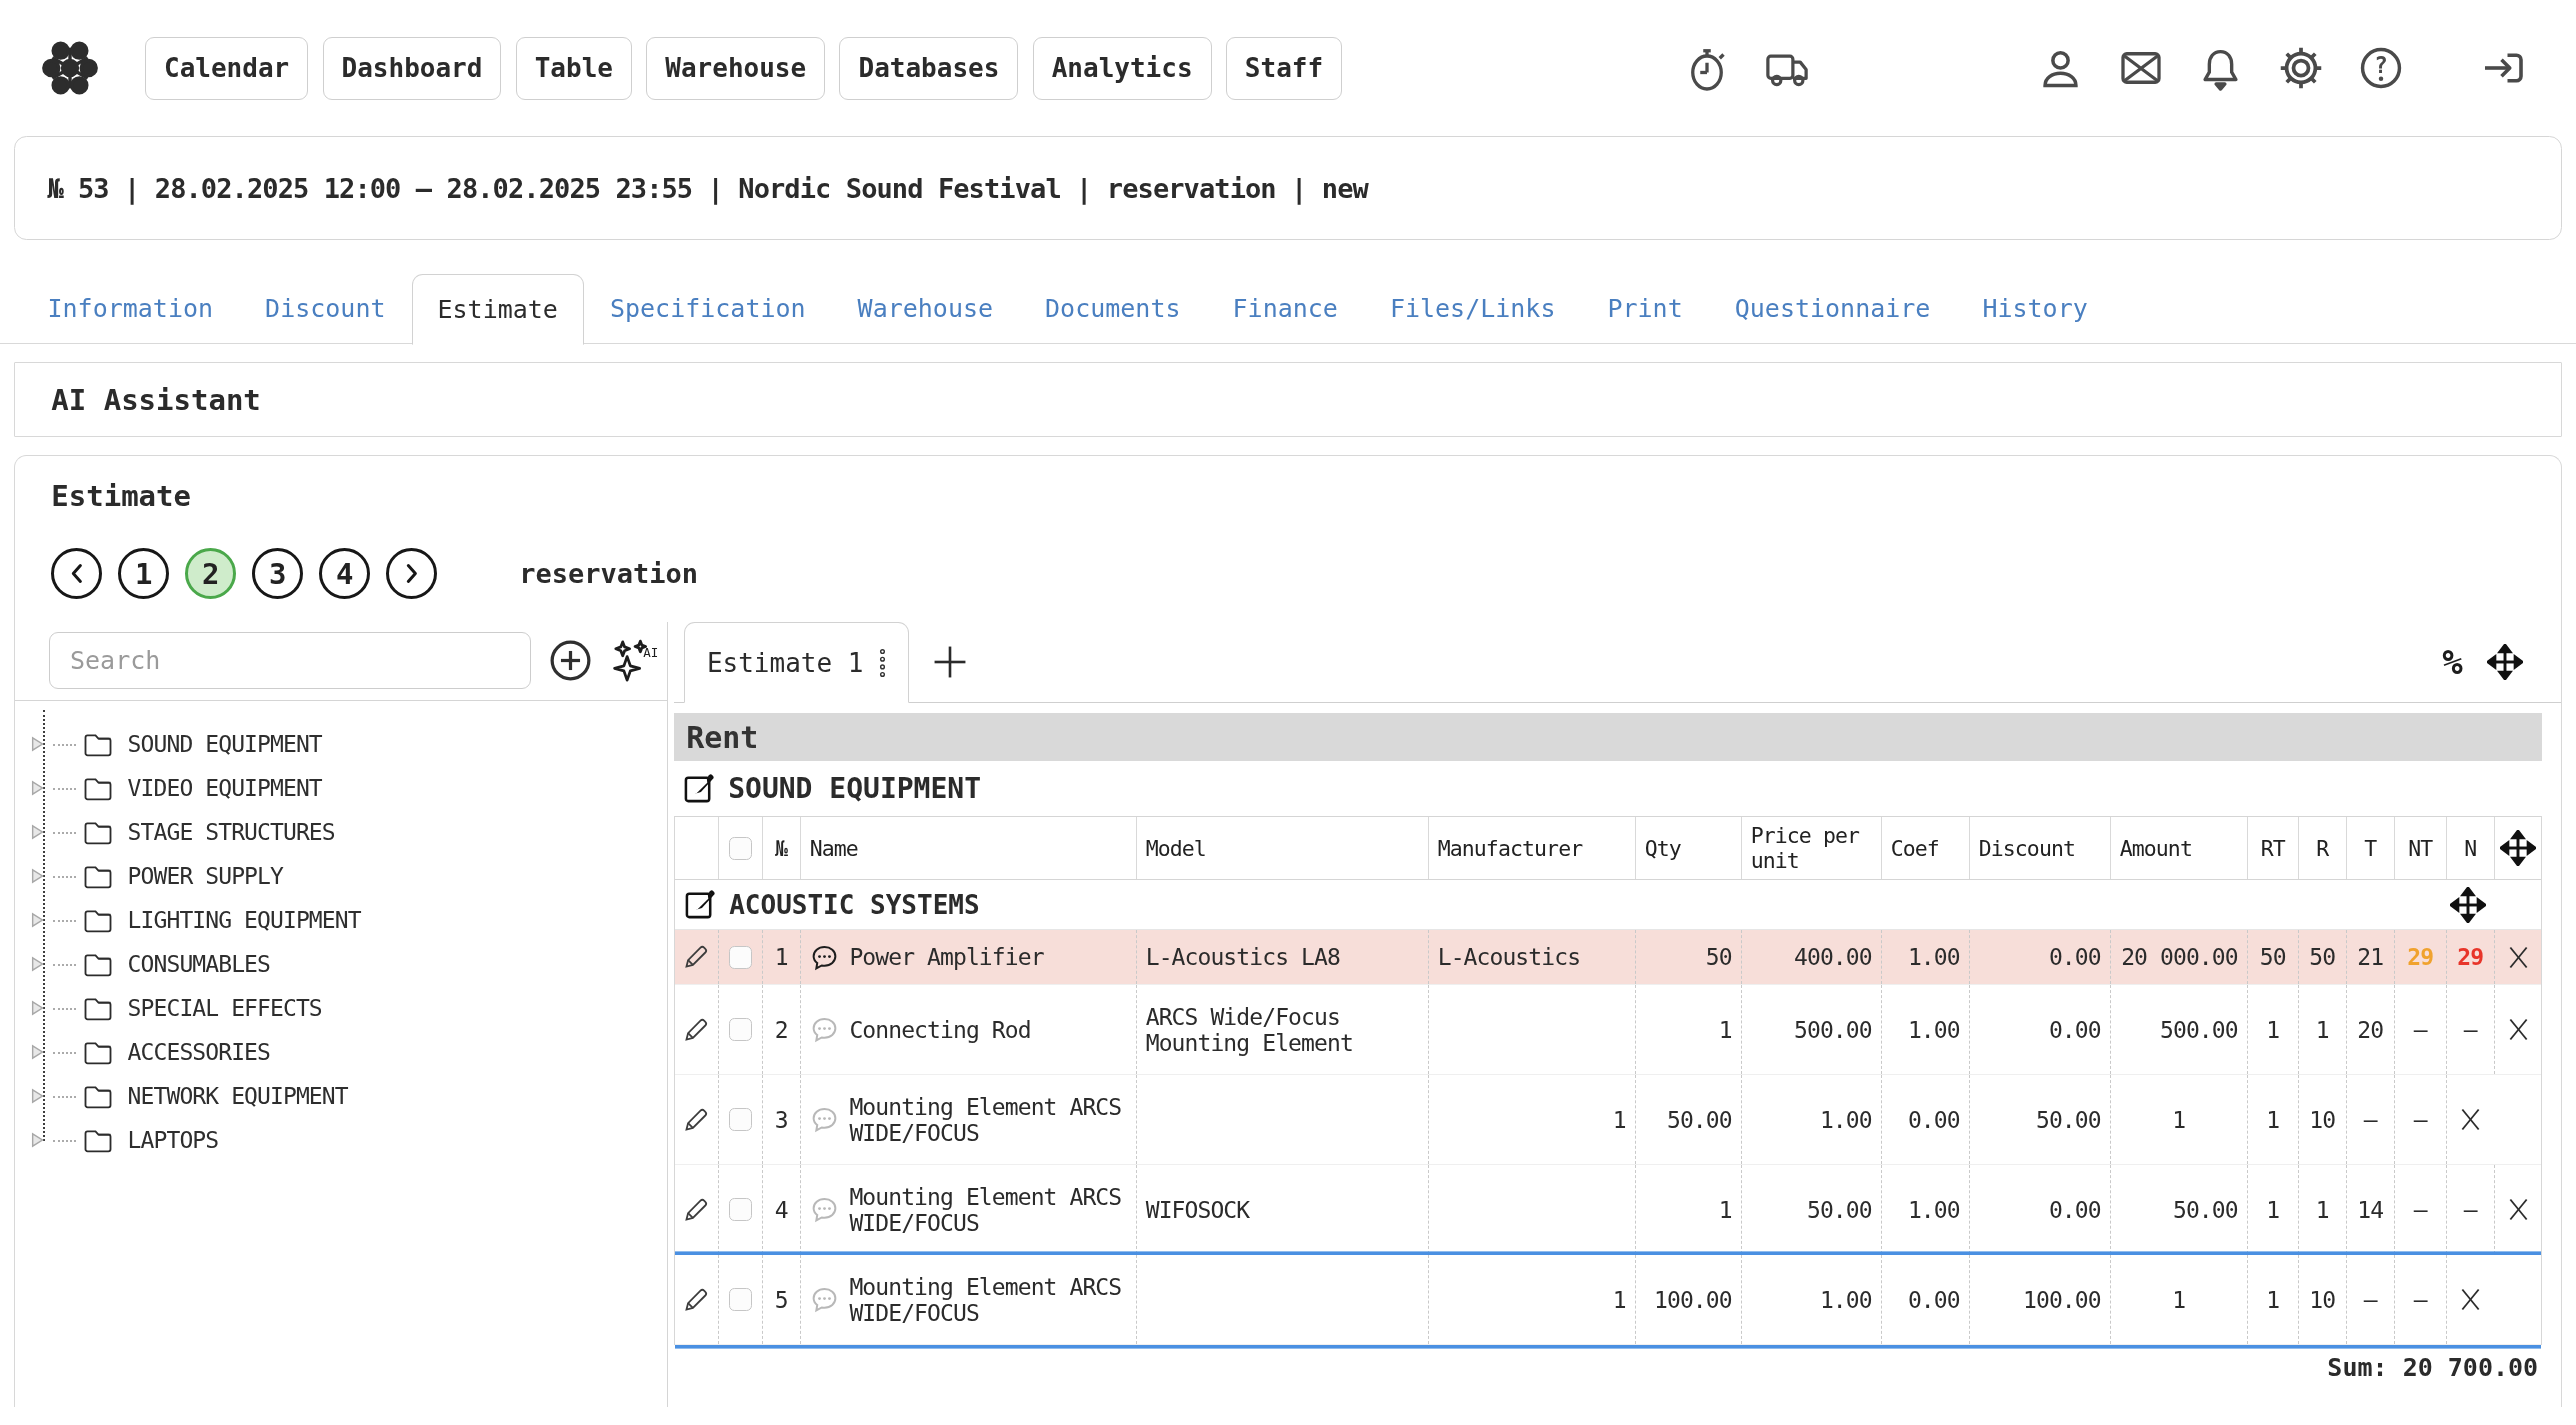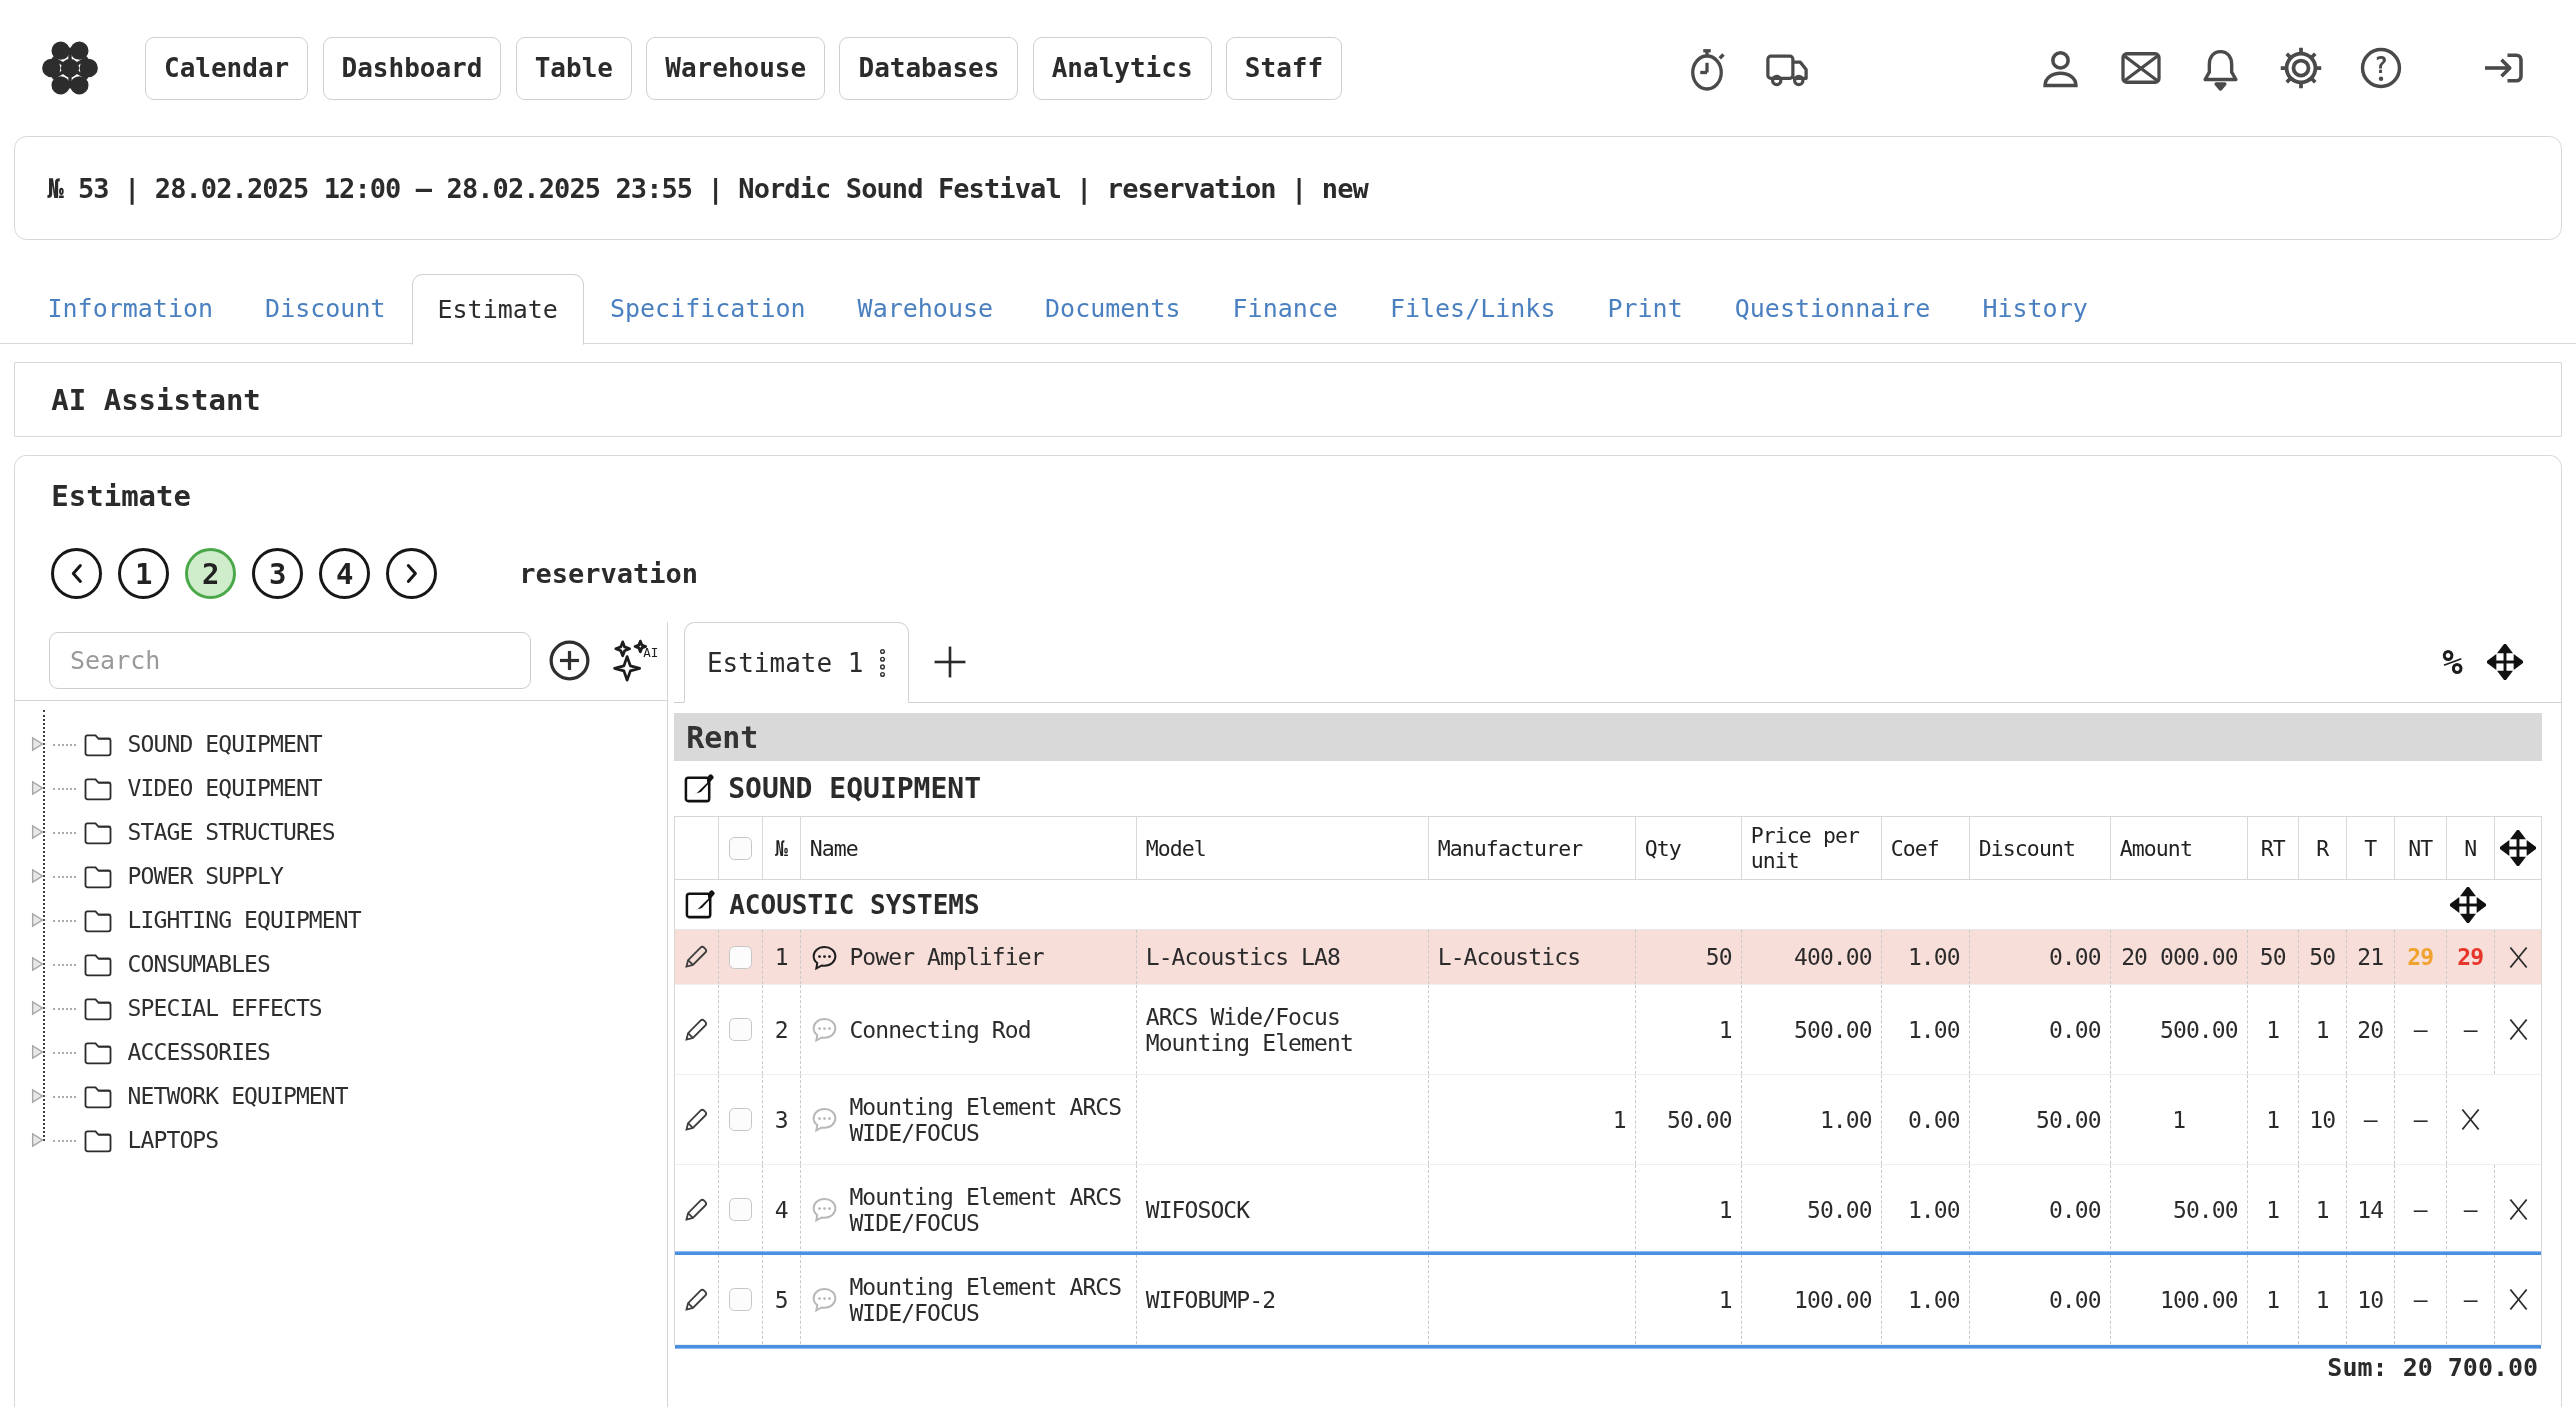--- a/index.html
+++ b/index.html
@@ -55,21 +55,21 @@
   .pager .status{font-size:27px;font-weight:bold;margin-left:66px;}
 
   
   .estimate-body{flex:1;display:flex;margin-top:19.7px;min-height:0;}
   .tree-pane{width:653px;border-right:1.8px solid #d5d5d5;display:flex;flex-direction:column;}
   .search-row{height:79px;display:flex;align-items:center;padding:0 9px 0 34px;
               border-bottom:1.8px solid #d5d5d5;gap:14.3px;}
   .search-input{width:496px;height:57px;border:1.8px solid #cdcdcd;border-radius:9px;
                 font-family:inherit;font-size:25px;color:#333;padding:0 19.7px;outline:none;}
   .search-input::placeholder{color:#9a9a9a;}
-  .sico{width:50px;height:50px;display:flex;align-items:center;justify-content:flex-start;cursor:pointer;}
+  .sico{width:50px;height:50px;display:flex;align-items:center;justify-content:flex-end;cursor:pointer;}
 
   .tree{position:relative;margin-top:21.5px;}
   .tree::before{content:"";position:absolute;left:28px;top:-12.5px;bottom:21.5px;
                 border-left:2.7px dotted #3d3d3d;}
   .titem{height:44px;display:flex;align-items:center;position:relative;padding-left:68px;cursor:pointer;}
   .titem::before{content:"";position:absolute;left:38px;width:23px;top:50%;
                  border-top:2.7px dotted #ababab;}
   .titem .exp{position:absolute;left:15px;top:50%;transform:translateY(-50%);
               width:16px;height:18px;}
   .titem .fol{margin-right:14.3px;display:flex;}
@@ -772,21 +772,20 @@
     <path d="M16 4.5c-6.9 0-12 4.6-12 10.2 0 3 1.5 5.6 4 7.4l-1 6 6-3.3c1 .2 2 .3 3 .3 6.9 0 12-4.6 12-10.4S22.9 4.5 16 4.5z"></path>
     <g fill="currentColor" stroke="none">
                         <circle cx="10.5" cy="15" r="1.6"></circle>
                         <circle cx="16" cy="15" r="1.6"></circle>
                         <circle cx="21.5" cy="15" r="1.6"></circle>
                       </g>
                     </svg>
                   </span>
       <span class="nm">Mounting Element ARCS WIDE/FOCUS</span>
     </div>
-    <div class="cell c-model">WIFOBUMP-2</div>
     <div class="cell c-manu"></div>
     <div class="cell c-qty num">1</div>
     <div class="cell c-price num">100.00</div>
     <div class="cell c-coef num">1.00</div>
     <div class="cell c-disc num">0.00</div>
     <div class="cell c-amt num">100.00</div>
     <div class="cell c-s c-rt">1</div>
     <div class="cell c-s c-r">1</div>
     <div class="cell c-s c-t">10</div>
     <div class="cell c-s c-nt">–</div>

